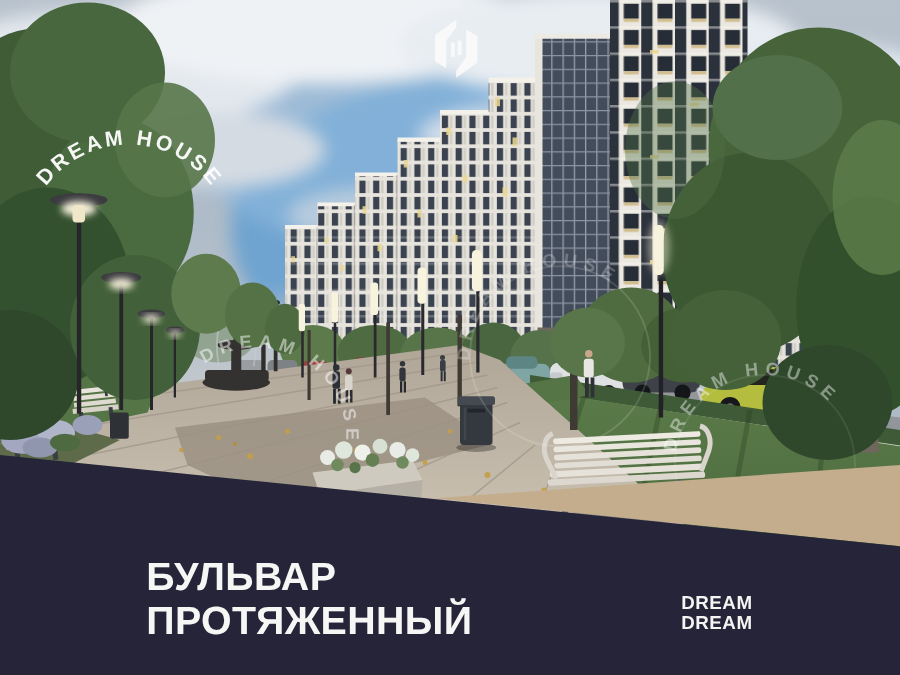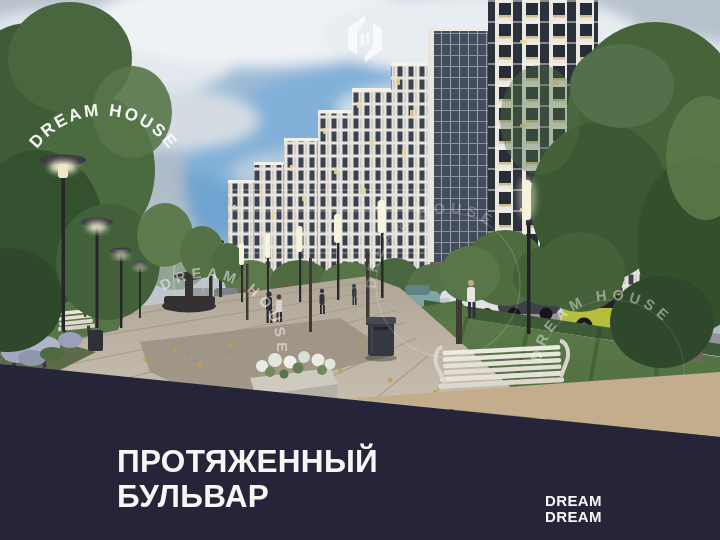--- a/index.html
+++ b/index.html
@@ -2,21 +2,21 @@
 <html><head>
 <meta charset="utf-8">
 <style>
   html,body{margin:0;padding:0;background:#111;}
   .canvas{position:relative;width:720px;height:540px;overflow:hidden;background:#aebbc6;
           font-family:"Liberation Sans",sans-serif;}
   .scene{position:absolute;left:0;top:0;width:720px;height:540px;display:block;}
   .title{position:absolute;left:117px;top:444px;font-weight:bold;font-size:31.5px;line-height:35px;
          letter-spacing:.3px;color:#f6f6f5;white-space:nowrap;}
   .brand{position:absolute;left:545px;top:475px;font-weight:bold;font-size:15px;line-height:15.5px;
-         letter-spacing:.4px;color:#f4f4f2;white-space:nowrap;margin-top:18px;}
+         letter-spacing:.4px;color:#f4f4f2;white-space:nowrap;}
   .title span,.brand span{display:block;}
 </style>
 </head>
 <body>
 
 <div class="canvas">
 <svg class="scene" viewBox="0 0 720 540">
   <defs>
     <filter id="soft" x="-40%" y="-40%" width="180%" height="180%">
           <feGaussianBlur stdDeviation="7"></feGaussianBlur>
@@ -505,20 +505,20 @@
     <path d="M17 46 L34 34 L34 13 L25 7.5 L25 29.5 L17 40.5 Z"></path>
     <rect x="12.8" y="18" width="3" height="11.5"></rect>
     <rect x="18.2" y="16.5" width="3" height="11.5"></rect>
   </g>
 
   <polygon points="348,398.5 720,372 720,437" fill="#C4AD8C"></polygon>
   <polygon points="0,364 720,437 720,540 0,540" fill="#252438"></polygon>
 </svg>
 
 <div class="title">
+  <span>БУЛЬВАР</span>
   <span>ПРОТЯЖЕННЫЙ</span>
-  <span>БУЛЬВАР</span>
 </div>
 <div class="brand">
   <span>DREAM</span>
   <span>DREAM</span>
 </div>
 </div>
 
 </body></html>

